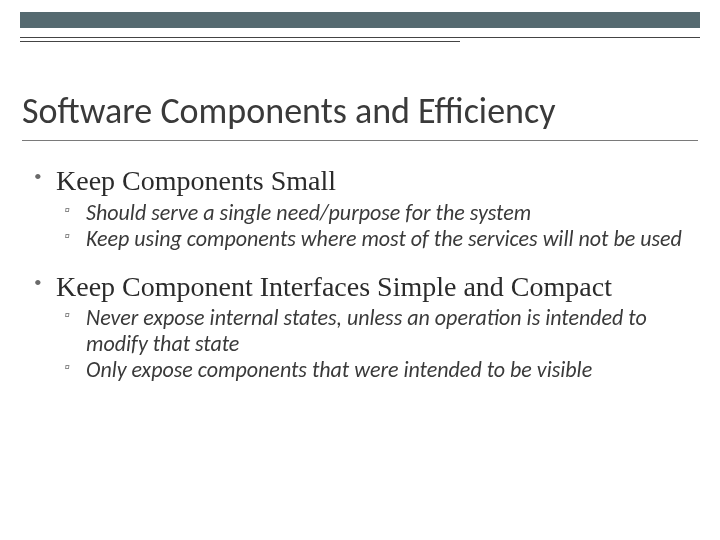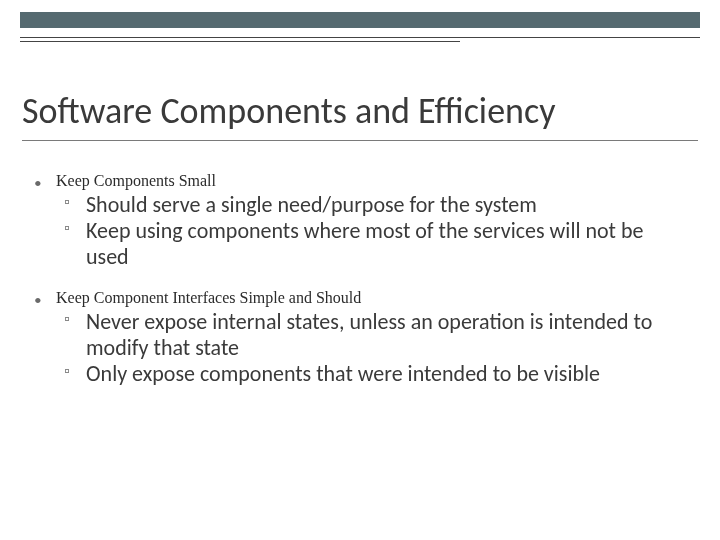--- a/index.html
+++ b/index.html
@@ -61,23 +61,23 @@
     border-top: 1px solid #7a7a7a;
   }
   .body {
     position: absolute;
     top: 160px;
     left: 34px;
     right: 30px;
   }
   .lvl1 {
     font-family: Georgia, "Times New Roman", serif;
-    font-size: 16px;
+    font-size: 28px;
     color: #2b2b2b;
-    margin-top: 11px;
+    margin-top: 4px;
     margin-bottom: 2px;
     position: relative;
     padding-left: 22px;
     line-height: 1.2;
   }
   .lvl1::before {
     content: "•";
     position: absolute;
     left: 0;
     top: 0;
@@ -85,20 +85,21 @@
     font-size: 22px;
   }
   .lvl2 {
     font-family: Calibri, "Segoe UI", Arial, sans-serif;
     font-size: 22px;
     color: #3a3a3a;
     margin: 0 0 0 0;
     position: relative;
     padding-left: 52px;
     line-height: 1.18;
+    font-style: italic;
   }
   .lvl2::before {
     content: "▫";
     position: absolute;
     left: 30px;
     top: 1px;
     color: #888;
     font-size: 16px;
   }
   .group2 { margin-top: 18px; }
@@ -121,21 +122,21 @@
     </div>
     <div class="lvl2">
       <span>Should serve a single need/purpose for the system</span>
     </div>
     <div class="lvl2">
       <span>Keep using components where most of the services will not be used</span>
     </div>
 
     <div class="group2">
       <div class="lvl1">
-        <span>Keep Component Interfaces Simple and Should</span>
+        <span>Keep Component Interfaces Simple and Compact</span>
       </div>
       <div class="lvl2">
         <span>Never expose internal states, unless an operation is intended to modify that state</span>
       </div>
       <div class="lvl2">
         <span>Only expose components that were intended to be visible</span>
       </div>
     </div>
 
   </div>

